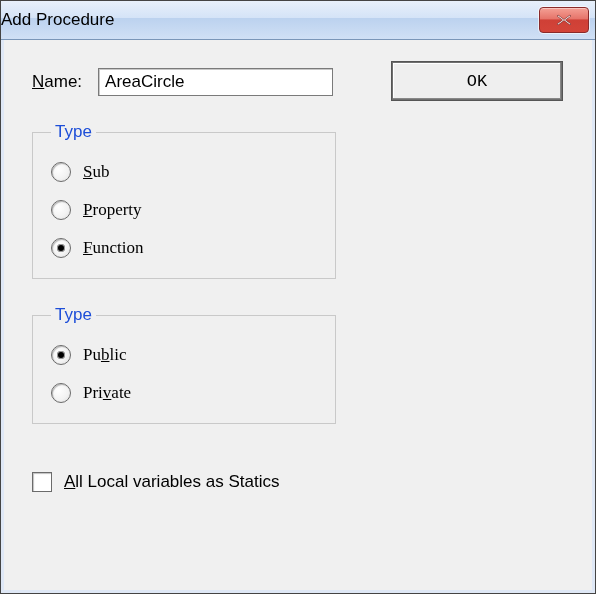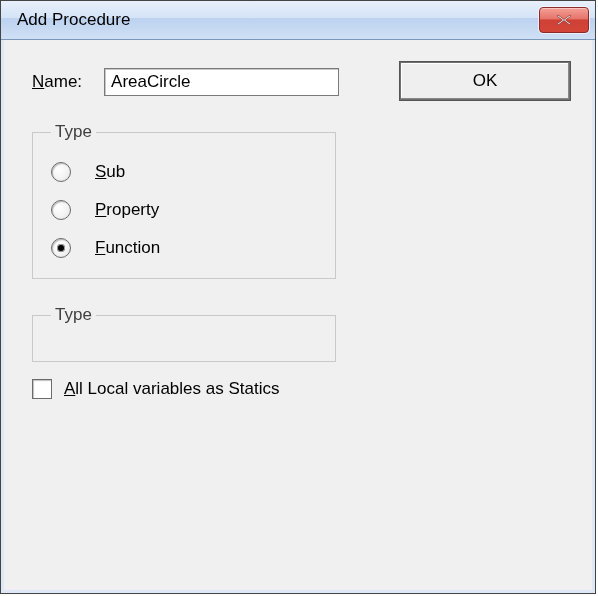--- a/index.html
+++ b/index.html
@@ -21,21 +21,21 @@
     display: flex;
     flex-direction: column;
   }
   .titlebar {
     height: 38px;
     background: linear-gradient(to bottom, #e8f0fb 0%, #d4e3f7 45%, #bcd2ef 46%, #d0e0f5 100%);
     border-bottom: 1px solid #7a96b8;
     display: flex;
     align-items: center;
     justify-content: space-between;
-    padding: 0 6px 0 16px;
+    padding: 0 6px 0 0;
   }
   .title-text {
     color: #000;
     font-size: 17px;
   }
   .close-btn {
     width: 48px;
     height: 24px;
     border-radius: 4px;
     border: 1px solid #8a2a2a;
@@ -54,44 +54,45 @@
     padding: 28px 22px 22px 28px;
     position: relative;
     border: 3px solid #dfe8f6;
     border-top: none;
     box-sizing: border-box;
   }
 
   .row-name {
     display: flex;
     align-items: center;
-    gap: 22px;
+    gap: 16px;
   }
   .label-name {
     font-size: 17px;
   }
   .underline { text-decoration: underline; }
   .name-input {
     flex: 0 0 235px;
     height: 28px;
     border: 1px solid #7a7a7a;
     background: #fff;
     font-size: 17px;
     padding: 8px 6px;
     box-sizing: border-box;
     font-family: inherit;
     box-shadow: inset 1px 1px 0 #c8c8c8;
   }
 
   .buttons {
     position: absolute;
-    right: 22px;
+    right: 30px;
     top: 22px;
     display: flex;
     gap: 26px;
+    font-family: Liberation Mono, monospace;
   }
   .btn {
     width: 168px;
     height: 36px;
     border: 1px solid #707070;
     background: #efefef;
     box-shadow: inset -1px -1px 0 #888, inset 1px 1px 0 #fff, 1px 1px 0 #bdbdbd;
     font-size: 17px;
     font-family: inherit;
     cursor: pointer;
@@ -106,44 +107,44 @@
   fieldset.group {
     border: 1px solid #c9c9c9;
     margin: 26px 0 0 0;
     padding: 16px 18px 20px 18px;
     width: 304px;
     box-sizing: border-box;
   }
   fieldset.group legend {
     font-size: 17px;
     padding: 0 4px;
-    color: #404040;
+    color: #1d4ed8;
   }
   .radiogroup { display:flex; flex-direction: column; gap: 18px; margin-top:4px; }
-  .radio-row { display:flex; align-items:flex-start; gap:24px; cursor:pointer; }
+  .radio-row { display:flex; align-items:flex-start; gap:12px; cursor:pointer;font-family:Liberation Serif, serif; }
   .radio {
     width: 18px;
     height: 18px;
     border-radius: 50%;
     border: 1px solid #6b6b6b;
     background: radial-gradient(circle at 35% 35%, #fff 0%, #f2f2f2 60%, #d8d8d8 100%);
     box-shadow: inset 1px 1px 1px rgba(0,0,0,0.25);
     display:flex; align-items:center; justify-content:center;
     flex-shrink:0;
   }
   .radio.checked::after {
     content:"";
     width:8px; height:8px; border-radius:50%;
     background:#000;
     box-shadow: 0 0 0 1px rgba(255,255,255,0.6) inset;
   }
   .radio-label { font-size: 17px; }
 
   .check-row {
-    margin-top: 17px;
+    margin-top: 48px;
     display:flex; align-items:center; gap:12px;
     cursor:pointer;
   }
   .checkbox {
     width:18px; height:18px;
     border:1px solid #6b6b6b;
     background:#fff;
     box-shadow: inset 1px 1px 1px rgba(0,0,0,0.25);
     flex-shrink:0;
   }
@@ -200,20 +201,37 @@
           <span class="radio-label">
             <span class="underline">F</span><span>unction</span>
           </span>
         </div>
 
       </div>
     </fieldset>
 
     <fieldset class="group">
       <legend>Type</legend>
+      <div class="radiogroup">
+
+        <div class="radio-row">
+          <span class="radio checked"></span>
+          <span class="radio-label">
+            <span>Pu</span><span class="underline">b</span><span>lic</span>
+          </span>
+        </div>
+
+        <div class="radio-row">
+          <span class="radio"></span>
+          <span class="radio-label">
+            <span>Pri</span><span class="underline">v</span><span>ate</span>
+          </span>
+        </div>
+
+      </div>
     </fieldset>
 
     <div class="check-row">
       <span class="checkbox"></span>
       <span class="check-label">
         <span class="underline">A</span><span>ll Local variables as Statics</span>
       </span>
     </div>
 
   </div>

